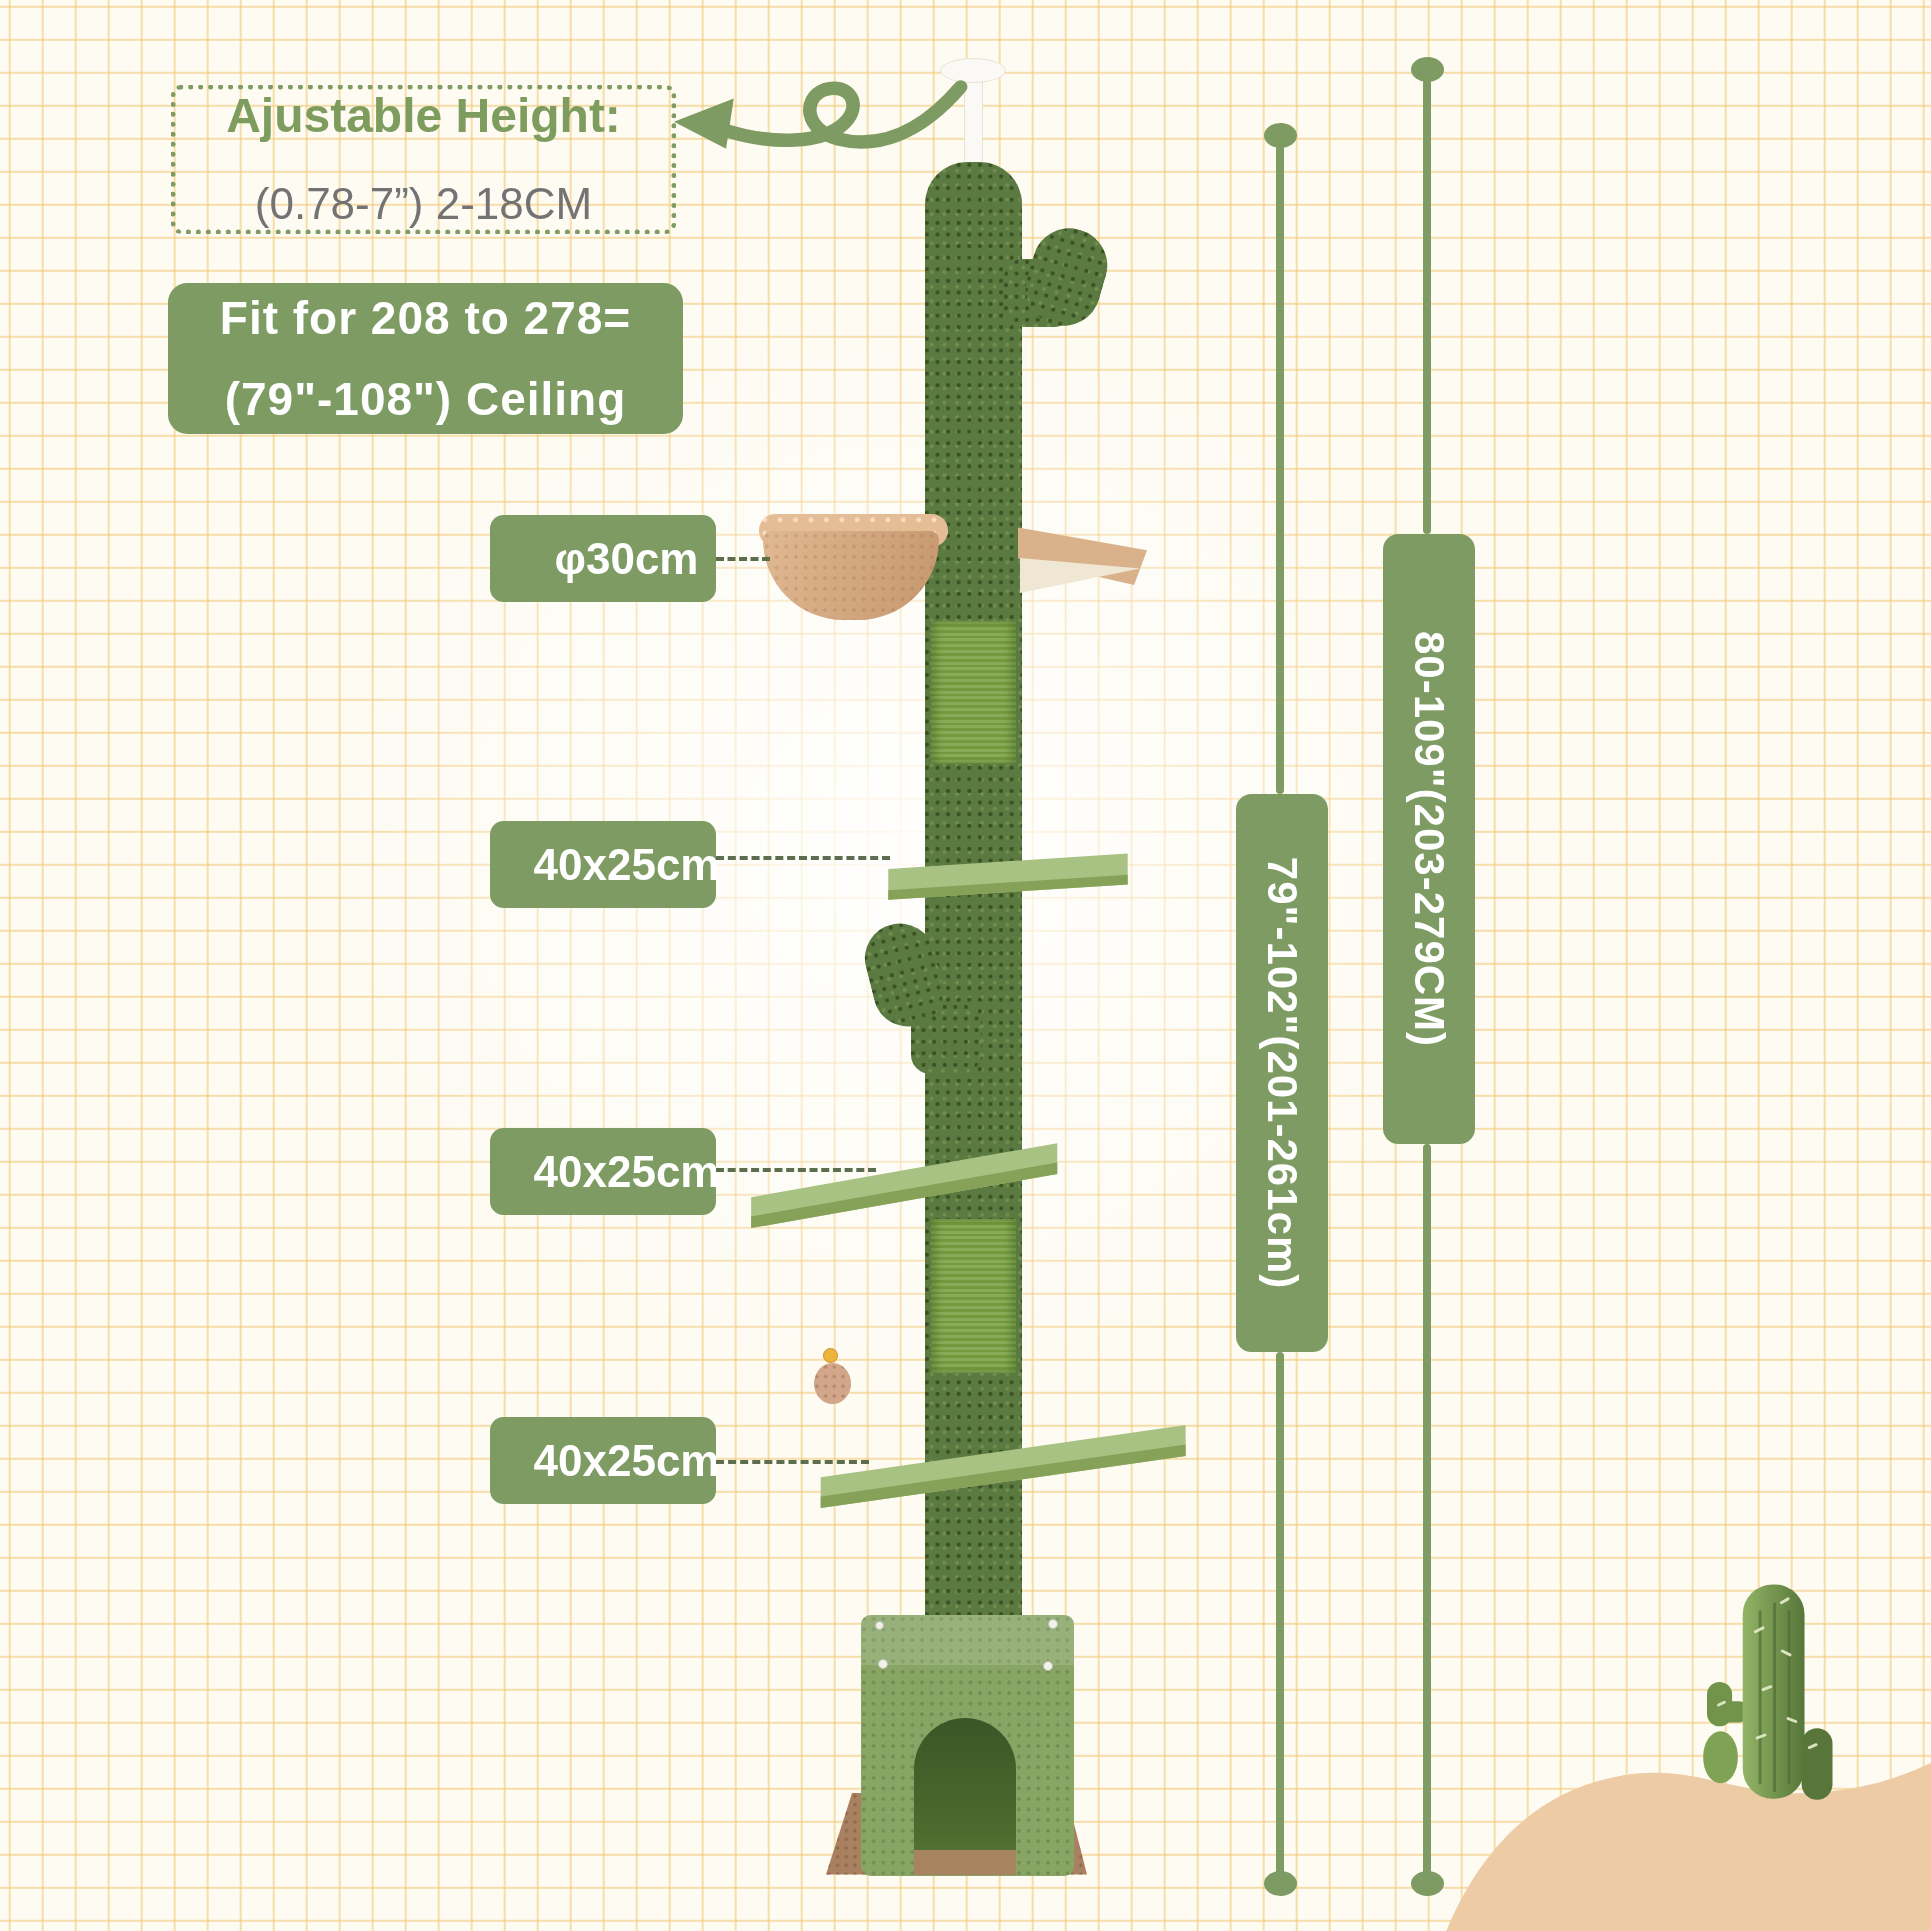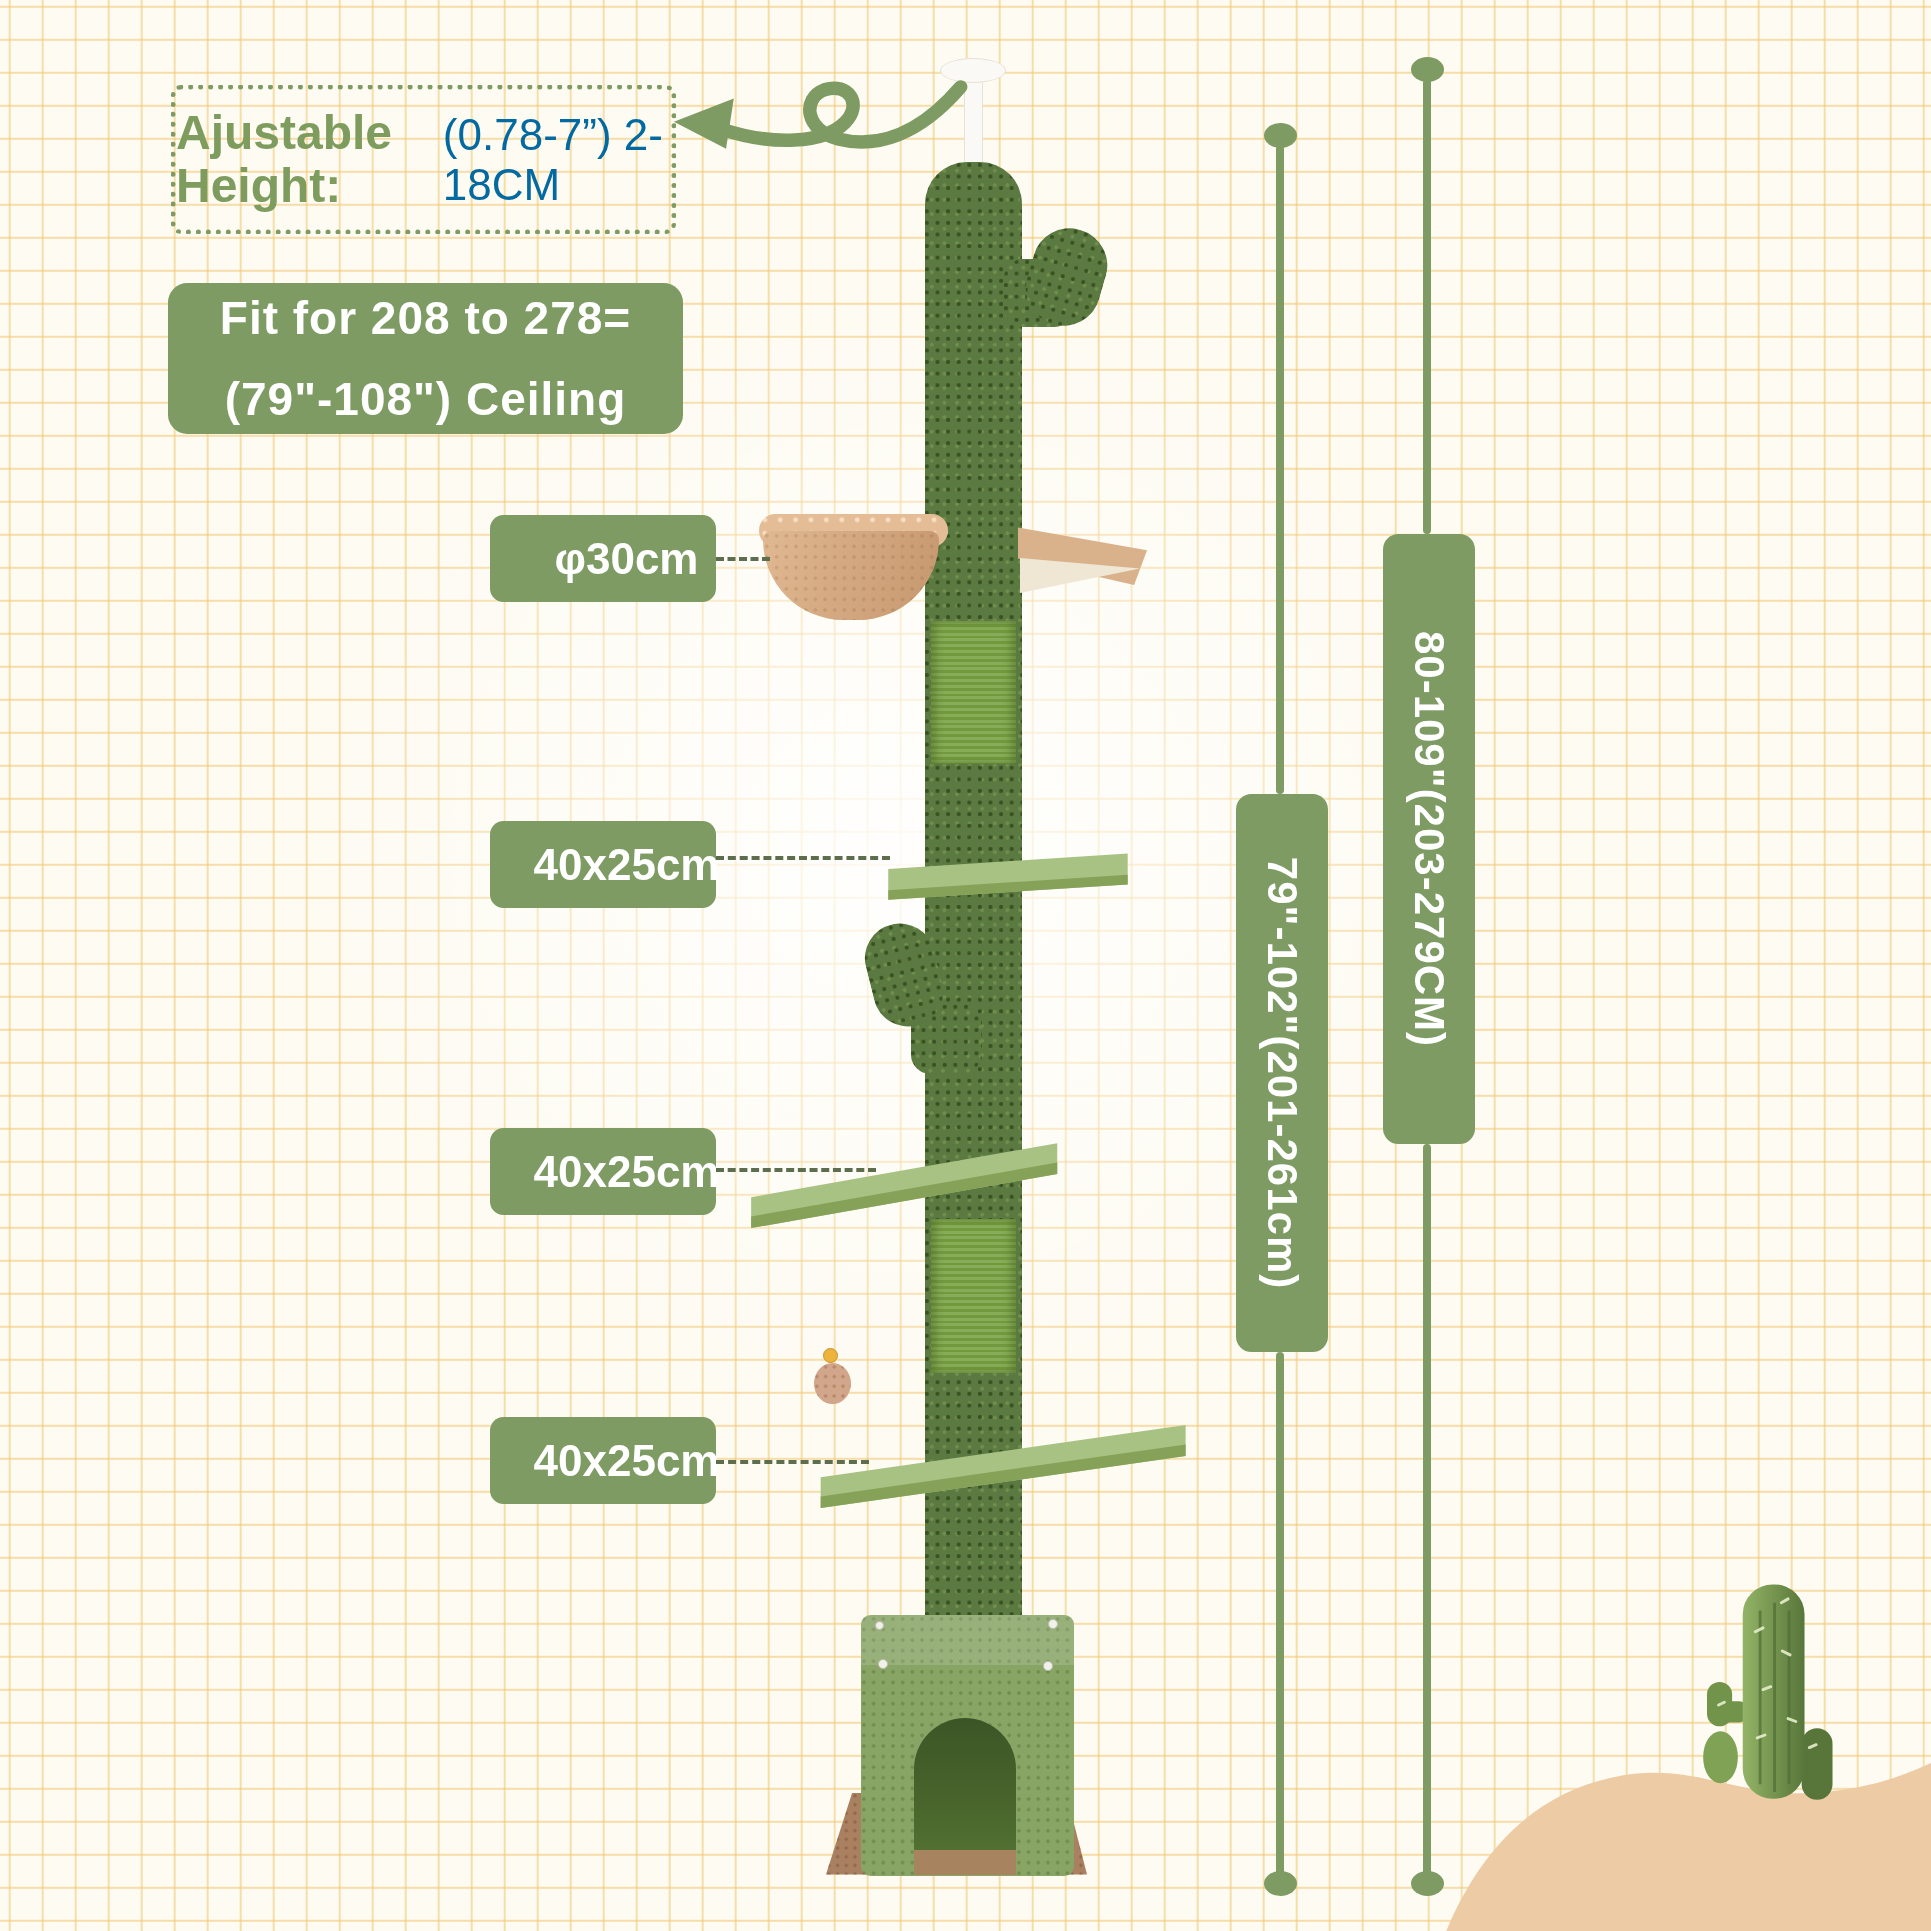--- a/index.html
+++ b/index.html
@@ -21,24 +21,24 @@
   
   #glow{
     position:absolute;inset:0;
     background:radial-gradient(ellipse 792px 734px at 47% 44%, rgba(255,255,255,0.88), rgba(255,255,255,0) 74%);
   }
 
   
   .dashed-box{
     position:absolute;left:171px;top:85px;width:505px;height:149px;
     border:5.8px dotted #7d9b62;border-radius:9.7px;
-    display:flex;flex-direction:row;align-items:center;justify-content:space-between;
+    display:flex;flex-direction:column;align-items:center;justify-content:space-between;
   }
   .dashed-box .title{font-size:48px;font-weight:bold;color:#7d9c5e;letter-spacing:0px;line-height:1.1;}
-  .dashed-box .value{font-size:44px;color:#0369a1;margin-top:0;}
+  .dashed-box .value{font-size:44px;color:#737373;margin-top:0;}
 
   .fit-box{
     position:absolute;left:168px;top:283px;width:515px;height:151px;
     background:#7d9b62;border-radius:19.3px;
     display:flex;flex-direction:column;justify-content:center;align-items:center;
     color:#fff;font-weight:bold;font-size:46px;line-height:1.5;letter-spacing:1px;
     text-align:center;
     gap:12px;
   }
 

